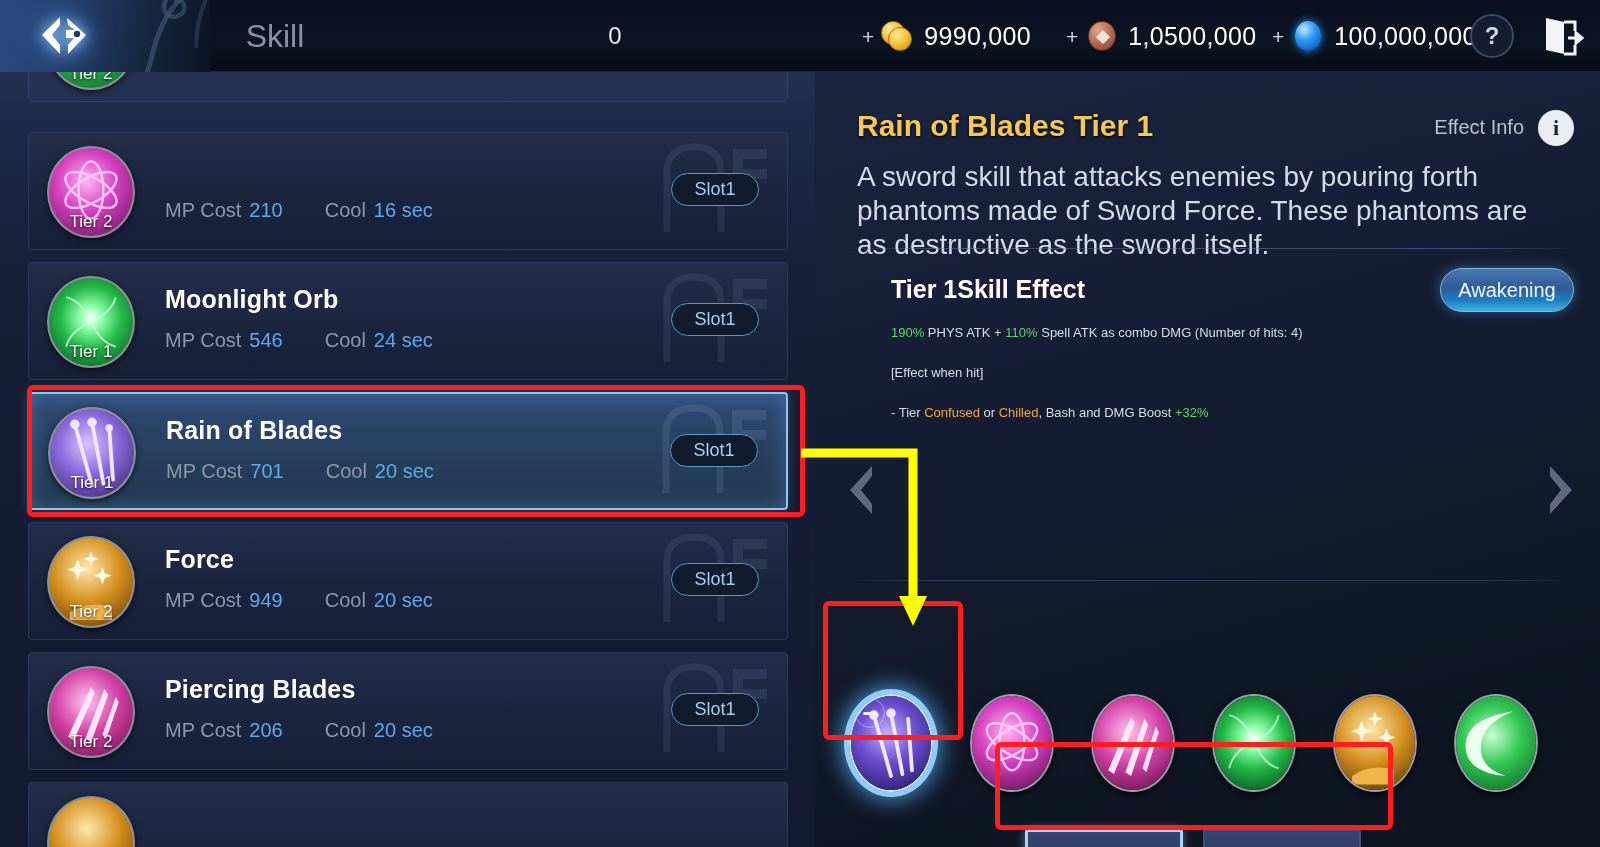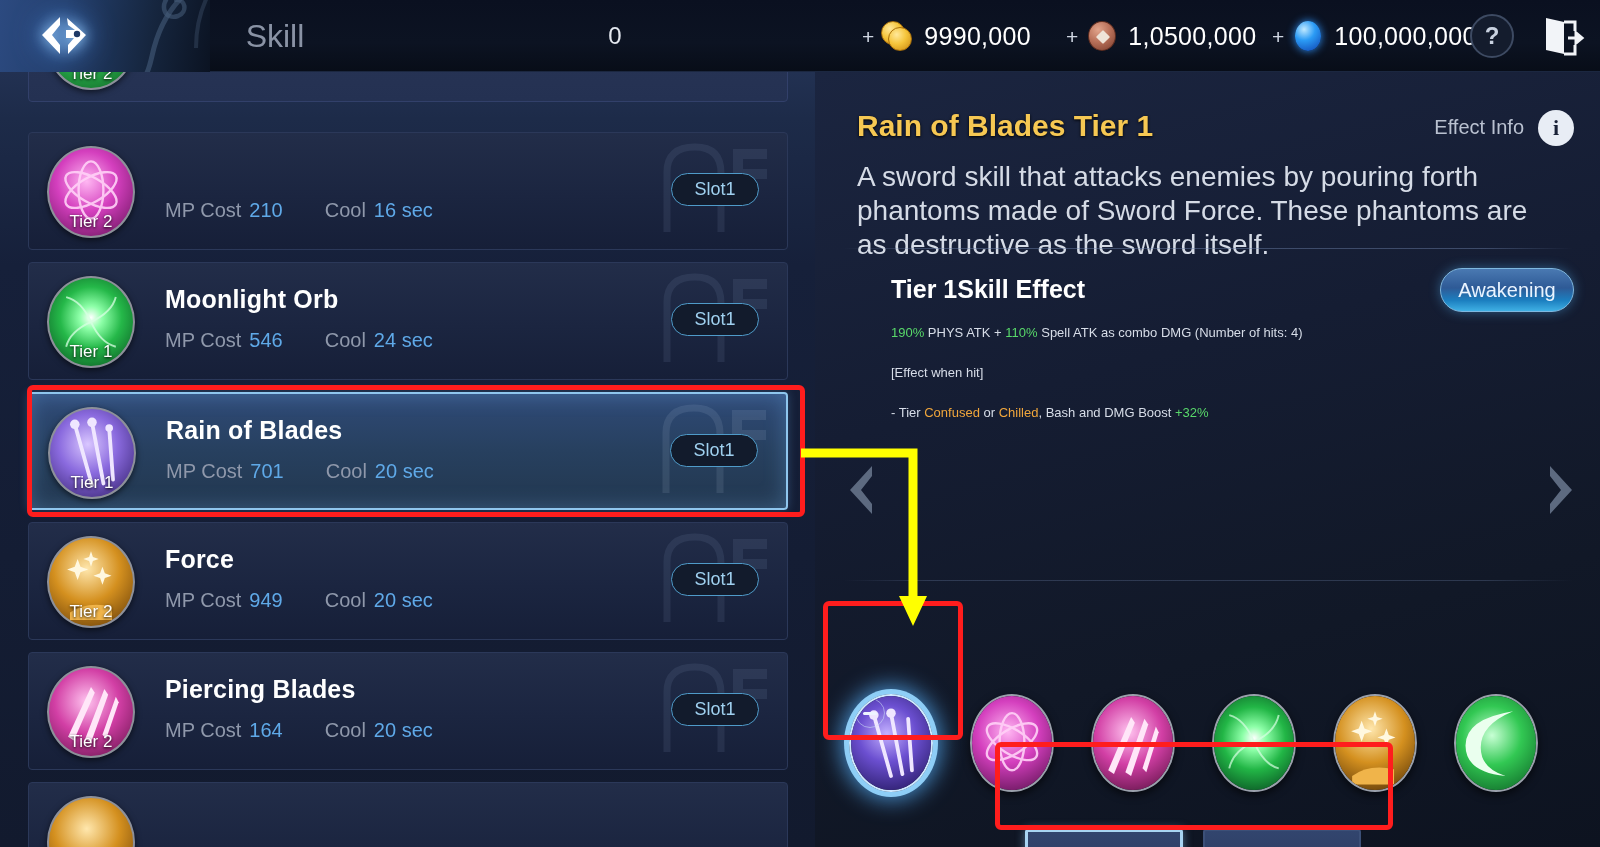--- a/index.html
+++ b/index.html
@@ -406,21 +406,21 @@
               <path d="M20 72 L44 20 L48 26 L26 76z"></path>
               <path d="M38 74 L58 22 L62 28 L44 78z"></path>
           <path d="M56 70 L70 30 L73 36 L60 74z"></path>
             </g>
           </svg>
         <div class="sk-tier">Tier 2</div>
       </div>
       <div class="sk-name">Piercing Blades</div>
       <div class="sk-stats">
         <span class="lbl">MP Cost</span>
-        <span class="val">164</span>
+        <span class="val">206</span>
         <span class="gap"></span>
         <span class="lbl">Cool</span>
         <span class="val">20 sec</span>
       </div>
       <div class="slot-badge">Slot1</div>
     </div>
 
     <div class="row" style="top:710px">
       <div class="sk-icon" style="background:radial-gradient(circle at 45% 35%, #ffe7ad 0%, #d4901f 45%, #5c3405 100%)"></div>
     </div>

